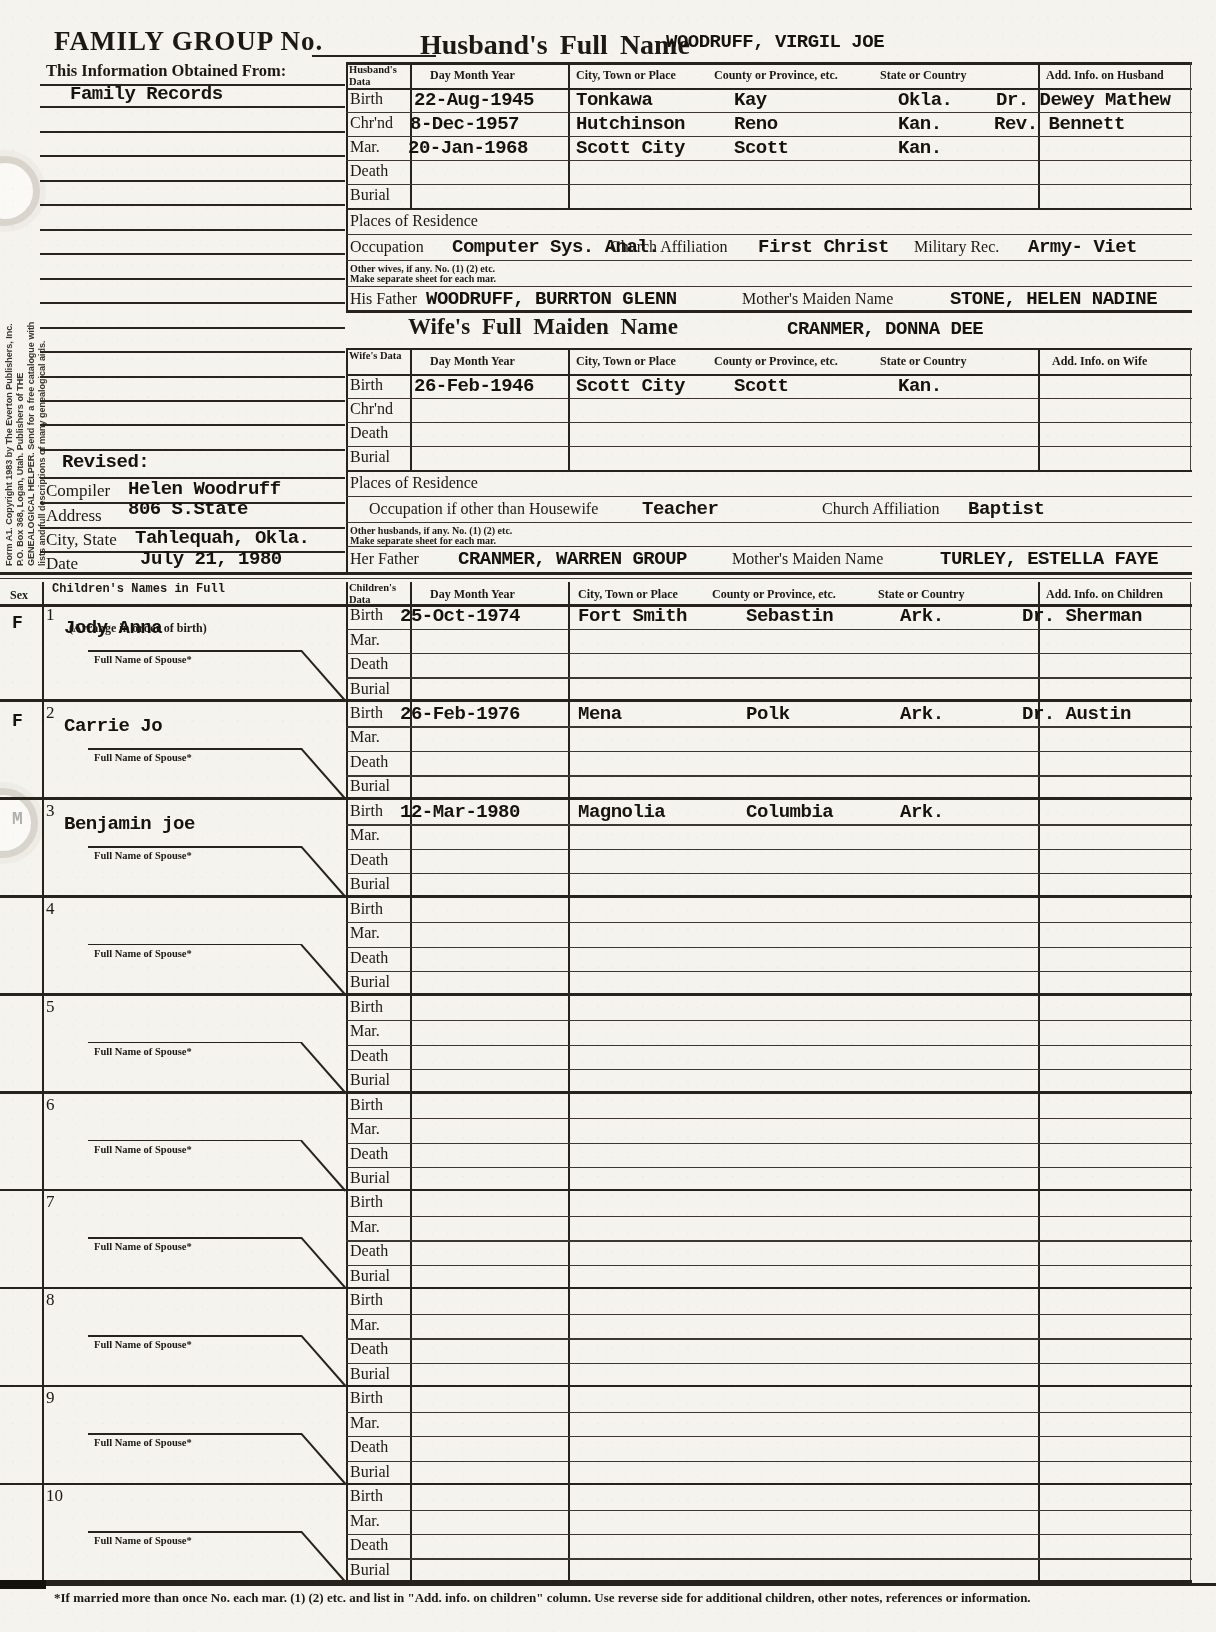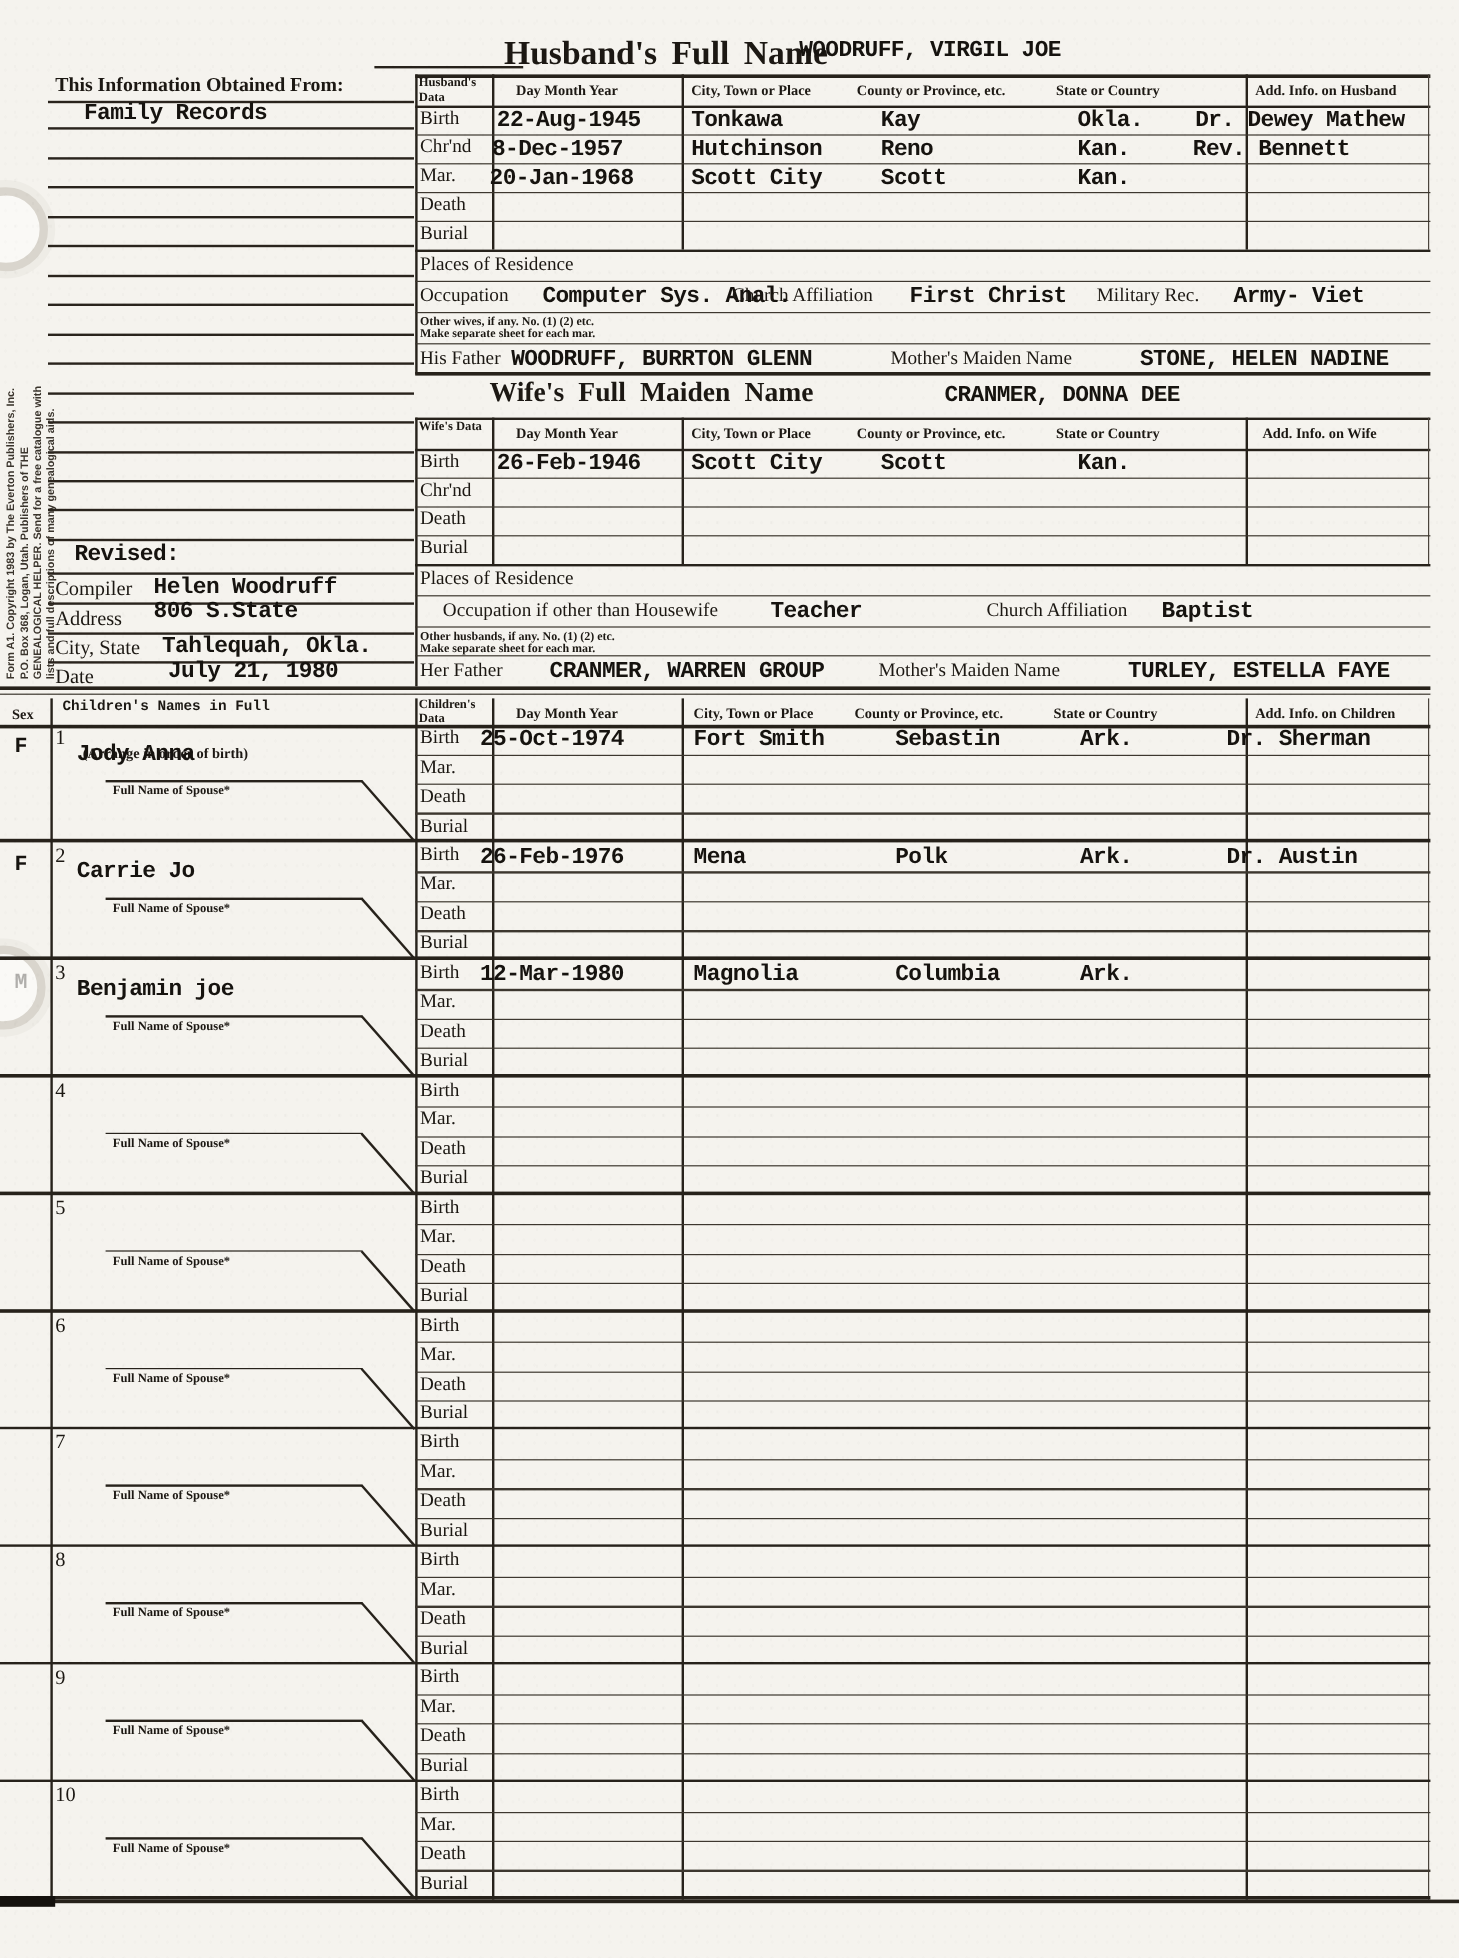--- a/index.html
+++ b/index.html
@@ -38,20 +38,21 @@
   <div class="hole" style="left:-30px;top:156px;width:56px;height:56px;"></div>
   <div class="hole" style="left:-32px;top:788px;width:56px;height:56px;"></div>
 
   <div class="sidebar">
     <div>Form A1. Copyright 1983 by The Everton Publishers, Inc.</div>
     <div>P.O. Box 368, Logan, Utah.  Publishers of THE</div>
     <div>GENEALOGICAL HELPER. Send for a free catalogue with</div>
     <div>lists and full descriptions of many genealogical aids.</div>
   </div>
 
+  <div class="abs prb" style="left:54px;top:26px;font-size:27px;letter-spacing:1px;">FAMILY GROUP No.</div>
   <div class="hline" style="left:312px;top:55px;width:124px;"></div>
   <div class="abs prb" style="left:420px;top:29px;font-size:28px;word-spacing:5px;">Husband's Full Name</div>
   <div class="abs ty" style="left:666px;top:31px;">WOODRUFF, VIRGIL JOE</div>
 
   <div class="abs prb" style="left:46px;top:61px;font-size:16.5px;">This Information Obtained From:</div>
   <div class="wline" style="top:84px;"></div>
   <div class="abs ty" style="left:70px;top:83px;">Family Records</div>
   <div class="wline" style="top:106px;"></div>
   <div id="blank-lines">
       <div class="wline" style="top: 131px;"></div>
@@ -484,15 +485,16 @@
     <div class="abs ty" style="left:578px;top:1px;"></div>
     <div class="abs ty" style="left:746px;top:1px;"></div>
     <div class="abs ty" style="left:900px;top:1px;"></div>
     <div class="abs ty" style="left:1022px;top:1px;"></div>
   </div>
 </div>
   </div>
 
   <div class="hline" style="left:0;top:1583px;width:1216px;height:3px;"></div>
   <div class="abs" style="left:0;top:1580px;width:46px;height:9px;background:#14110d;"></div>
+  <div class="abs prb" style="left:54px;top:1590px;font-size:13px;">*If married more than once No. each mar. (1) (2) etc. and list in "Add. info. on children" column.  Use reverse side for additional children, other notes, references or information.</div>
 
   <div class="noise"></div>
 </div>
 
 </body></html>

